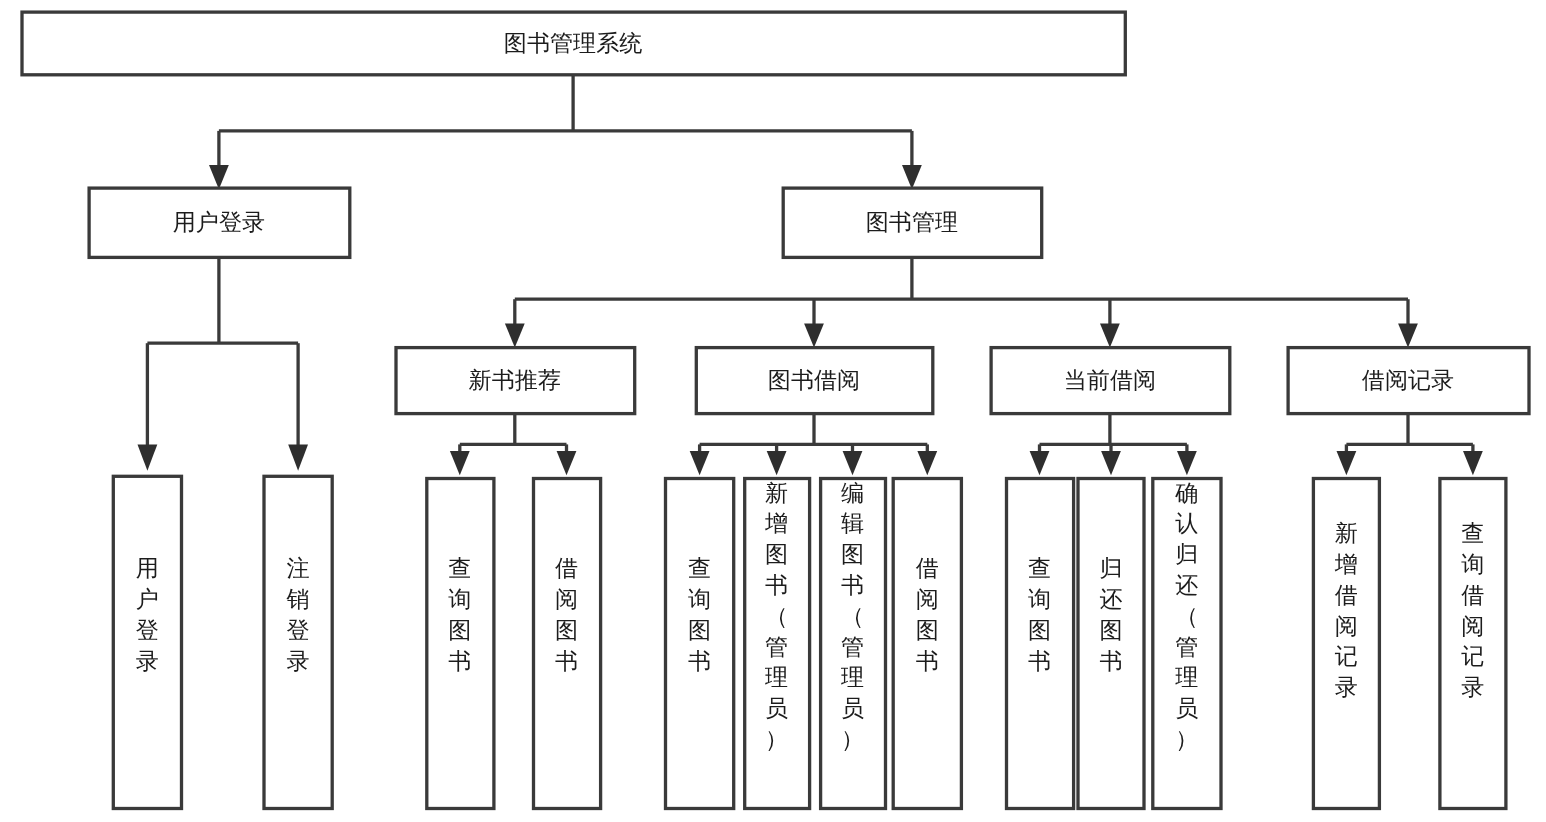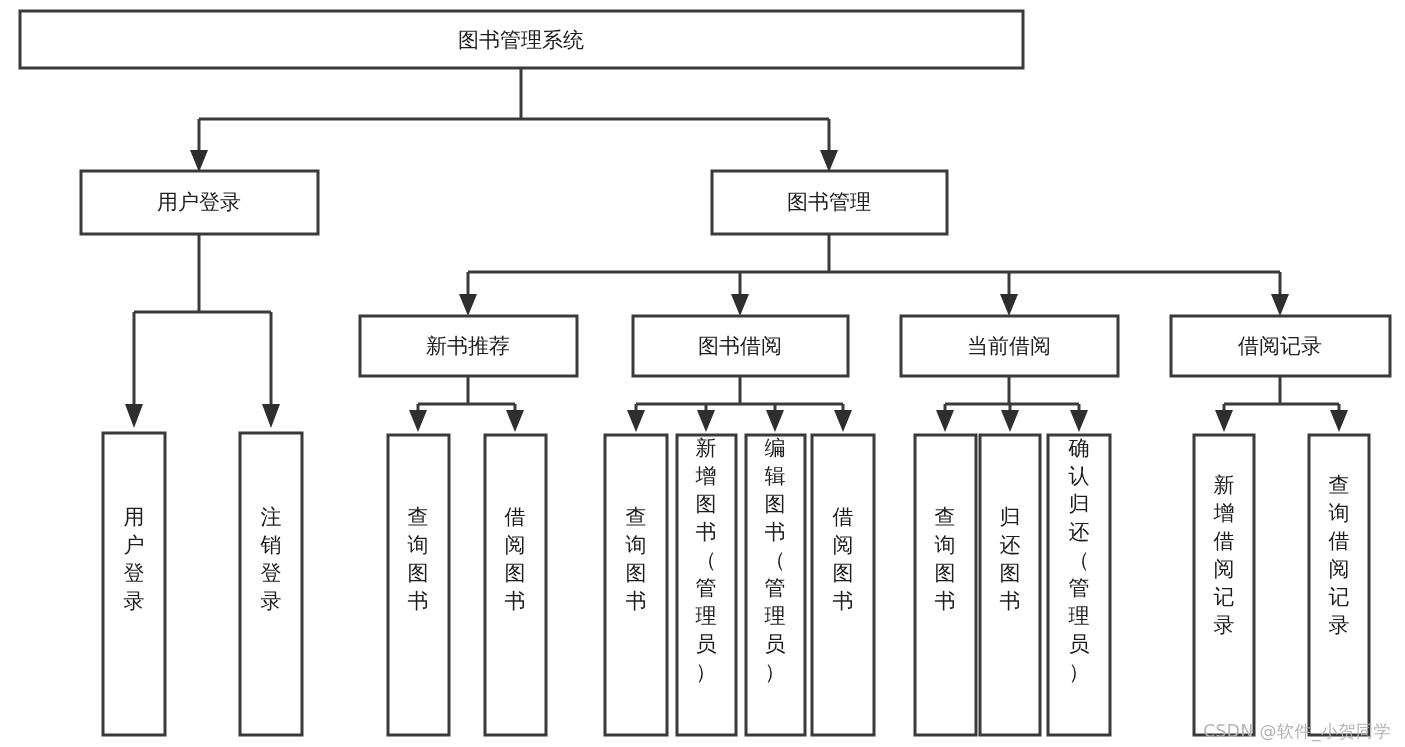--- a/index.html
+++ b/index.html
@@ -218,14 +218,13 @@
       <rect class="node-box" x="1194" y="435" width="60" height="300"></rect>
       <text class="node-label-v" x="1224" y="492"><tspan x="1224" dy="0">新</tspan><tspan x="1224" dy="28">增</tspan><tspan x="1224" dy="28">借</tspan><tspan x="1224" dy="28">阅</tspan><tspan x="1224" dy="28">记</tspan><tspan x="1224" dy="28">录</tspan></text>
     </g>
     <g>
       <rect class="node-box" x="1309" y="435" width="60" height="300"></rect>
       <text class="node-label-v" x="1339" y="492"><tspan x="1339" dy="0">查</tspan><tspan x="1339" dy="28">询</tspan><tspan x="1339" dy="28">借</tspan><tspan x="1339" dy="28">阅</tspan><tspan x="1339" dy="28">记</tspan><tspan x="1339" dy="28">录</tspan></text>
     </g>
 
   </svg>
 
-  <div class="watermark">CSDN @软件_小贺同学</div>
 </div>
 
 </body></html>

